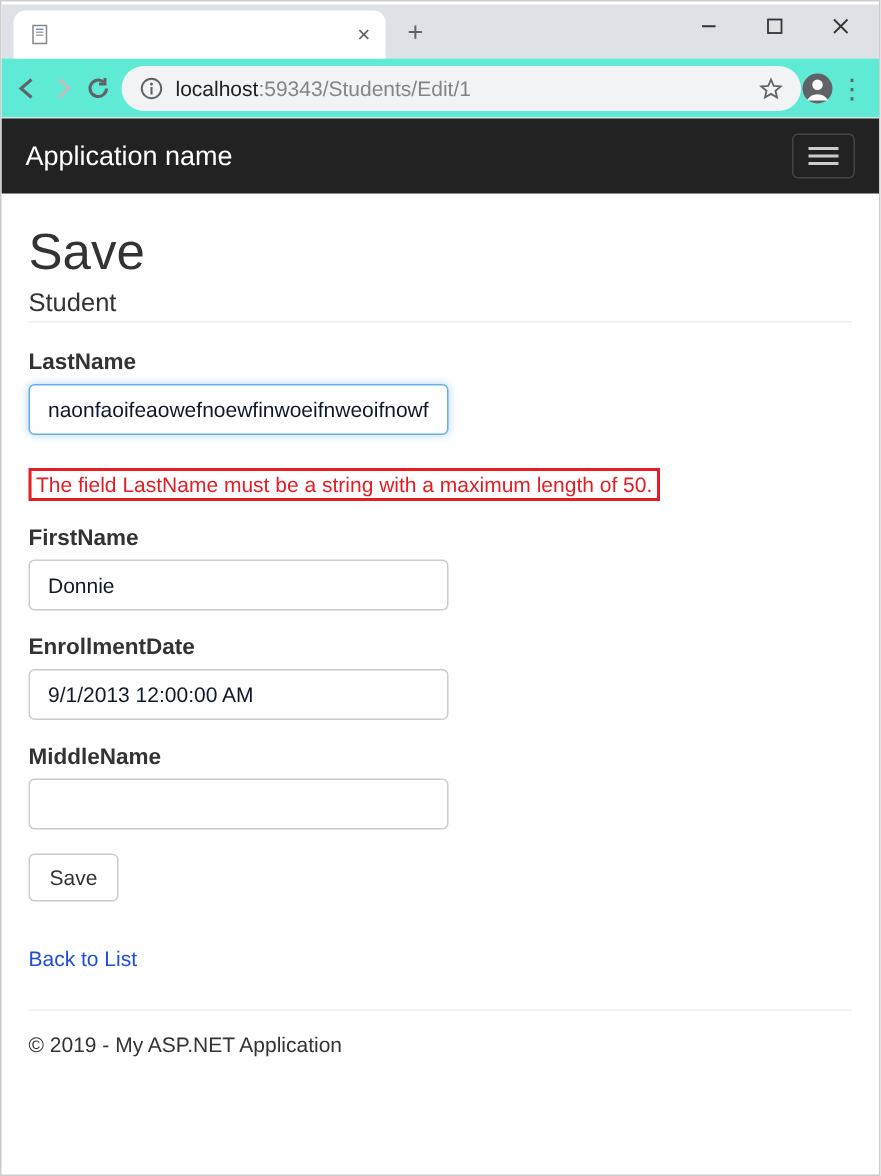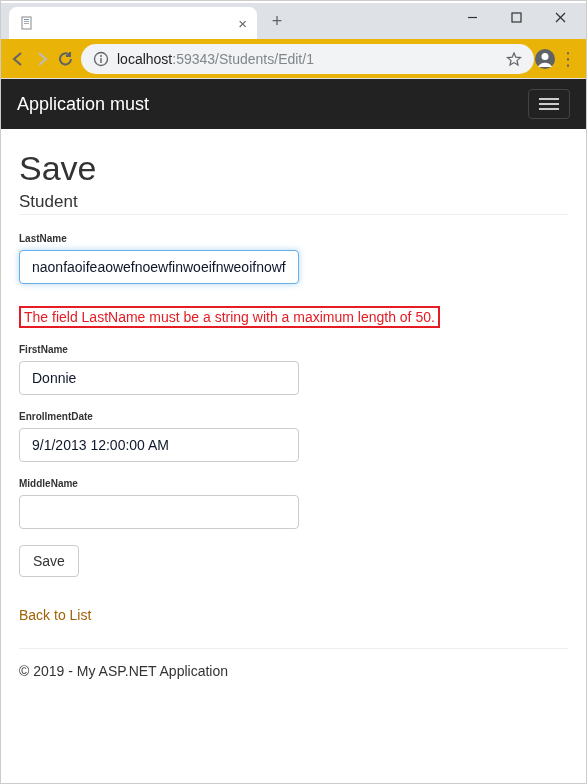--- a/index.html
+++ b/index.html
@@ -62,21 +62,21 @@
   height: 28px;
   display: flex;
   align-items: center;
   justify-content: center;
   font-size: 18px;
   color: #5f6368;
   margin-left: 6px;
 }
 .toolbar {
   height: 40px;
-  background: #eab308;
+  background: #5eead4;
   border-bottom: 1px solid #e0e0e0;
   display: flex;
   align-items: center;
   padding: 0 8px;
 }
 .nav-icon { color: #5f6368; width: 24px; text-align:center; }
 .nav-icon.disabled { color: #bdbdbd; }
 .addrbar {
   flex: 1;
   height: 30px;
@@ -110,21 +110,21 @@
   display: flex;
   flex-direction: column;
   gap: 3px;
 }
 .hamburger span { display:block; width:20px; height:2px; background:#ccc; }
 .content { padding: 20px 18px; }
 h2.page-title { font-size: 34px; font-weight: 500; color: #333; margin-bottom: 4px; }
 h4.subtitle { font-size: 17px; font-weight: 400; color: #333; margin-bottom: 2px; }
 hr { border: none; border-top: 1px solid #eee; margin-bottom: 18px; }
 .form-group { margin-bottom: 16px; }
-.form-label { font-weight: 700; font-size: 10px; color: #333; display: block; margin-bottom: 6px; }
+.form-label { font-weight: 700; font-size: 15px; color: #333; display: block; margin-bottom: 6px; }
 .form-control {
   width: 280px;
   height: 34px;
   padding: 6px 12px;
   font-size: 14px;
   color: #0f172a;
   background: #fff;
   border: 1px solid #ccc;
   border-radius: 4px;
 }
@@ -145,21 +145,21 @@
   padding: 7px 13px;
   font-size: 14px;
   color: #333;
   background: #fff;
   border: 1px solid #ccc;
   border-radius: 4px;
   cursor: pointer;
   text-align: right;
 }
 .back-link {
-  color: #a16207;
+  color: #1d4ed8;
   text-decoration: none;
   font-size: 14px;
   display: inline-block;
   margin-top: 14px;
 }
 hr.footer-hr { margin-top: 24px; margin-bottom: 14px; }
 .footer-text { font-size: 14px; color: #333; }
 svg { display:block; }
 </style>
 </head>
@@ -241,21 +241,21 @@
     <svg width="22" height="22">
         <circle cx="11" cy="11" r="10" fill="#5f6368"></circle>
         <circle cx="11" cy="8.5" r="3.5" fill="#fff"></circle>
         <path d="M4 19 A8 8 0 0 1 18 19" fill="#fff"></path>
       </svg>
   </span>
   <span class="more-icon">⋮</span>
 </div>
 
 <div class="navbar">
-  <span class="navbar-brand">Application must</span>
+  <span class="navbar-brand">Application name</span>
   <div class="hamburger">
     <span></span>
       <span></span>
       <span></span>
   </div>
 </div>
 
 <div class="content">
   <h2 class="page-title">Save</h2>
   <h4 class="subtitle">Student</h4>

